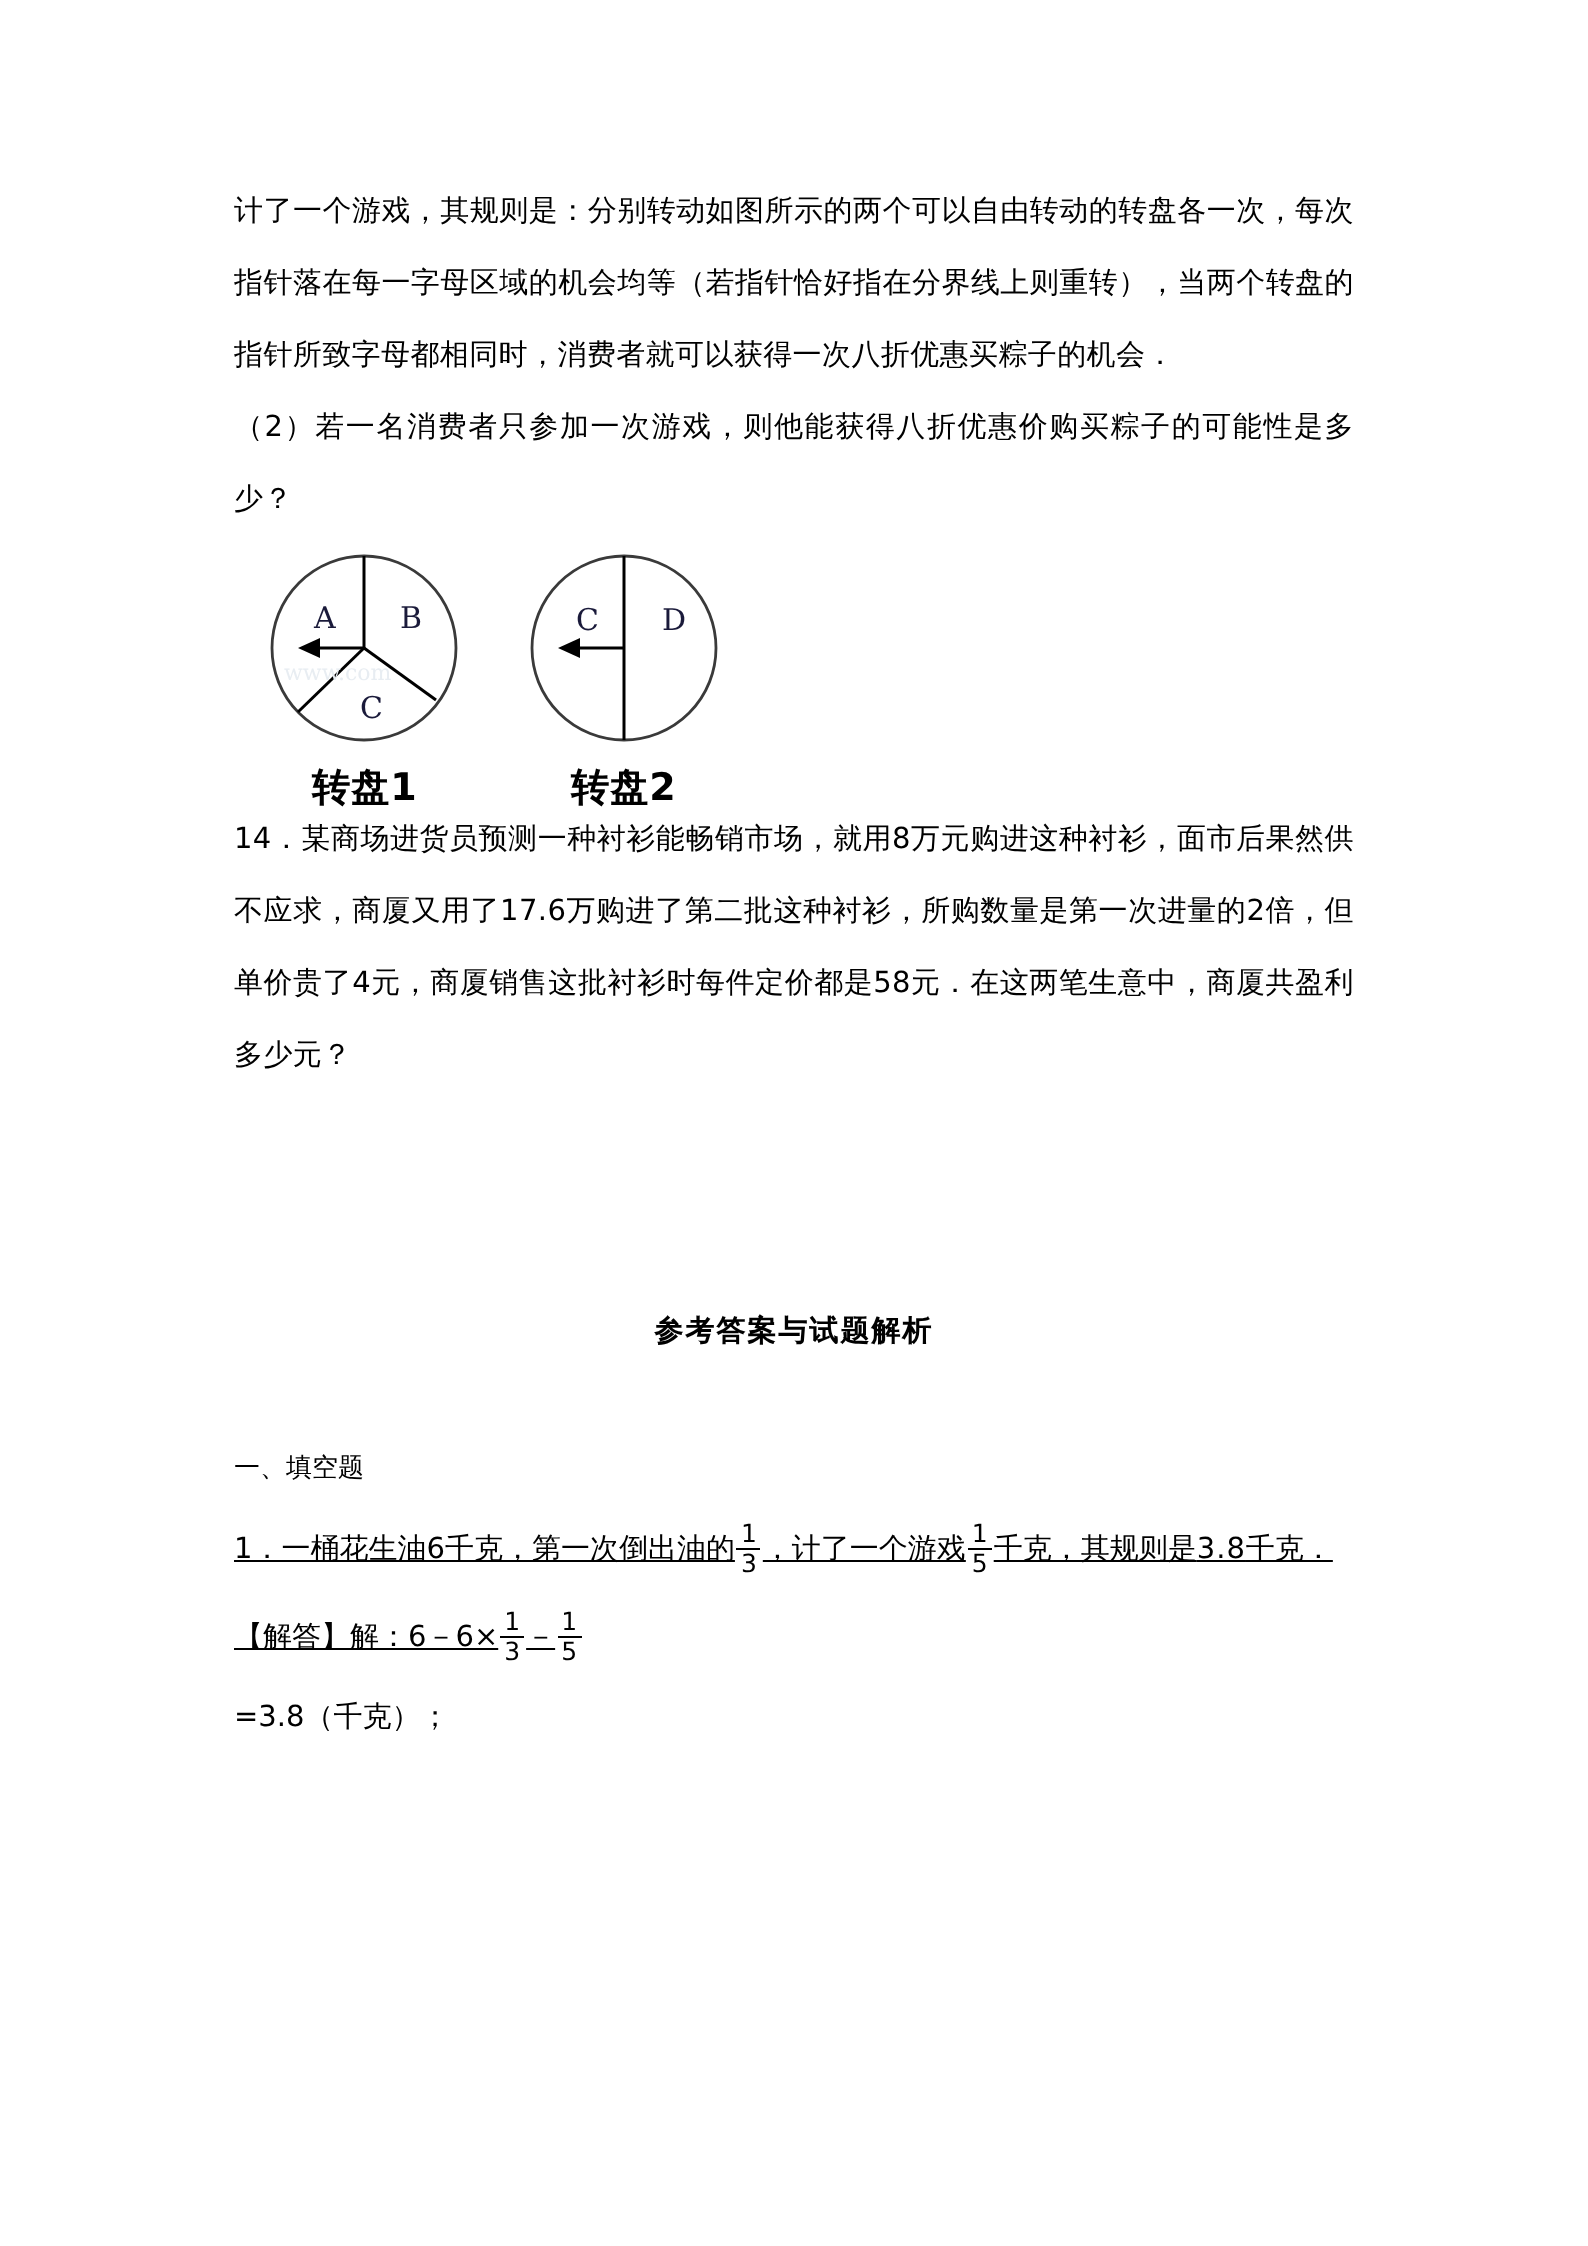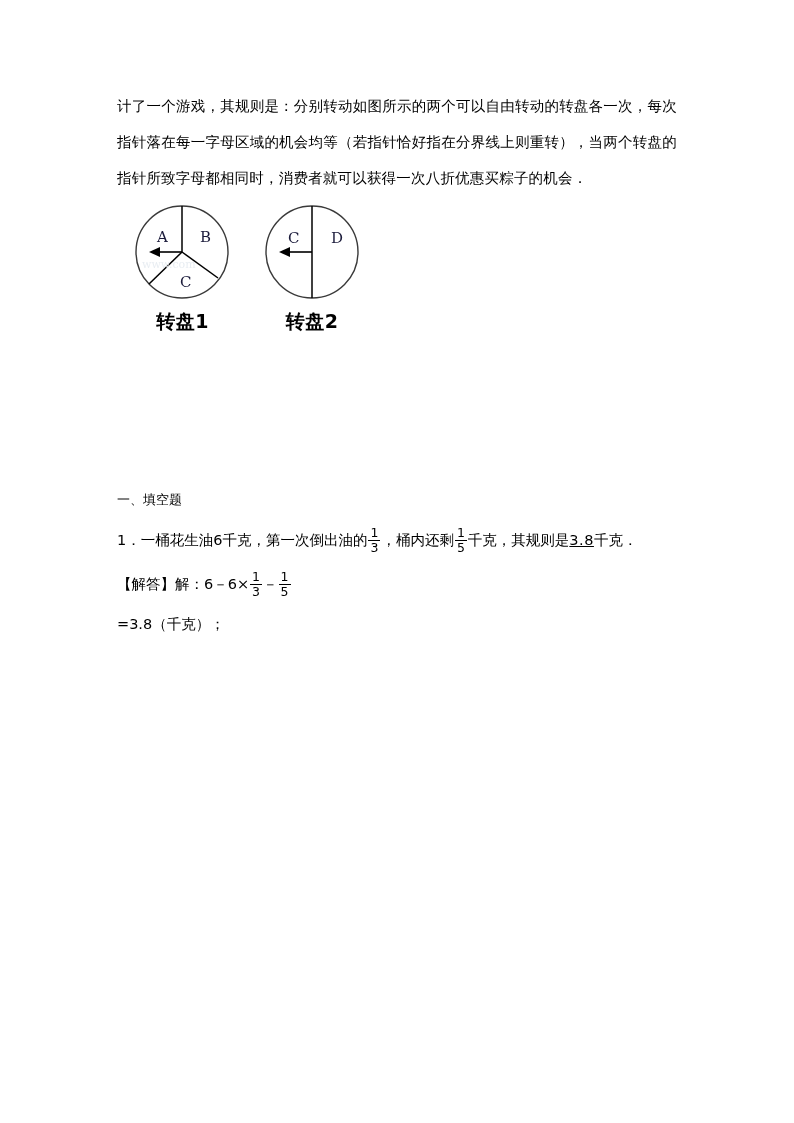--- a/index.html
+++ b/index.html
@@ -87,20 +87,21 @@
     margin: 0;
   }
   .ans-line {
     font-size: 14.5px;
     line-height: 36px;
     margin: 0;
     white-space: nowrap;
   }
   .tall-line {
     line-height: 44px;
+    text-decoration: underline;
   }
 
   
   .frac {
     display: inline-flex;
     flex-direction: column;
     align-items: center;
     vertical-align: middle;
     font-size: 12.5px;
     line-height: 1.05;
@@ -119,20 +120,21 @@
   .mono { font-family: "DejaVu Sans", "Liberation Sans", sans-serif; }
 </style>
 </head>
 <body>
 
 <div class="page">
   <div class="content">
 
     <p class="para">计了一个游戏，其规则是：分别转动如图所示的两个可以自由转动的转盘各一次，每次指针落在每一字母区域的机会均等（若指针恰好指在分界线上则重转），当两个转盘的指针所致字母都相同时，消费者就可以获得一次八折优惠买粽子的机会．</p>
 
+    <p class="para">（2）若一名消费者只参加一次游戏，则他能获得八折优惠价购买粽子的可能性是多少？</p>
 
     <div class="figures">
 
       <div class="fig fig-1">
         <svg width="105" height="100" viewBox="0 0 105 100">
           <circle cx="52" cy="50" r="46" fill="#ffffff" stroke="#3a3a3a" stroke-width="1.4"></circle>
 
           <line x1="52" y1="50" x2="52" y2="4" stroke="#000" stroke-width="1.5"></line>
           <line x1="52" y1="50" x2="19" y2="82" stroke="#000" stroke-width="1.5"></line>
           <line x1="52" y1="50" x2="88" y2="76" stroke="#000" stroke-width="1.5"></line>
@@ -156,36 +158,38 @@
           <line x1="55" y1="50" x2="30" y2="50" stroke="#000" stroke-width="1.6"></line>
           <polygon points="22,50 33,45 33,55" fill="#000"></polygon>
           <text class="wheel-letter" x="31" y="41">C</text>
           <text class="wheel-letter" x="74" y="41">D</text>
         </svg>
         <div class="fig-caption">转盘2</div>
       </div>
 
     </div>
 
+    <p class="para">14．某商场进货员预测一种衬衫能畅销市场，就用8万元购进这种衬衫，面市后果然供不应求，商厦又用了17.6万购进了第二批这种衬衫，所购数量是第一次进量的2倍，但单价贵了4元，商厦销售这批衬衫时每件定价都是58元．在这两笔生意中，商厦共盈利多少元？</p>
 
     <div class="spacer-15"></div>
 
 
     <div class="gap-before-answers"></div>
 
+    <p class="answers-title">参考答案与试题解析</p>
 
     <div class="gap-after-answers"></div>
 
     <p class="sect-head">一、填空题</p>
 
     <p class="ans-line tall-line">
       <span>1．一桶花生油6千克，第一次倒出油的</span><span class="frac">
           <span class="num">1</span>
           <span class="den">3</span>
-        </span><span>，桶内还剩</span><span class="frac">
+        </span><span>，计了一个游戏</span><span class="frac">
           <span class="num">1</span>
           <span class="den">5</span>
         </span><span>千克，其规则是</span><span class="fill-ans mono">3.8</span><span>千克．</span>
     </p>
 
     <p class="ans-line tall-line">
       <span>【解答】解：</span><span class="mono">6－6×</span><span class="frac">
           <span class="num">1</span>
           <span class="den">3</span>
         </span><span class="mono">－</span><span class="frac">

